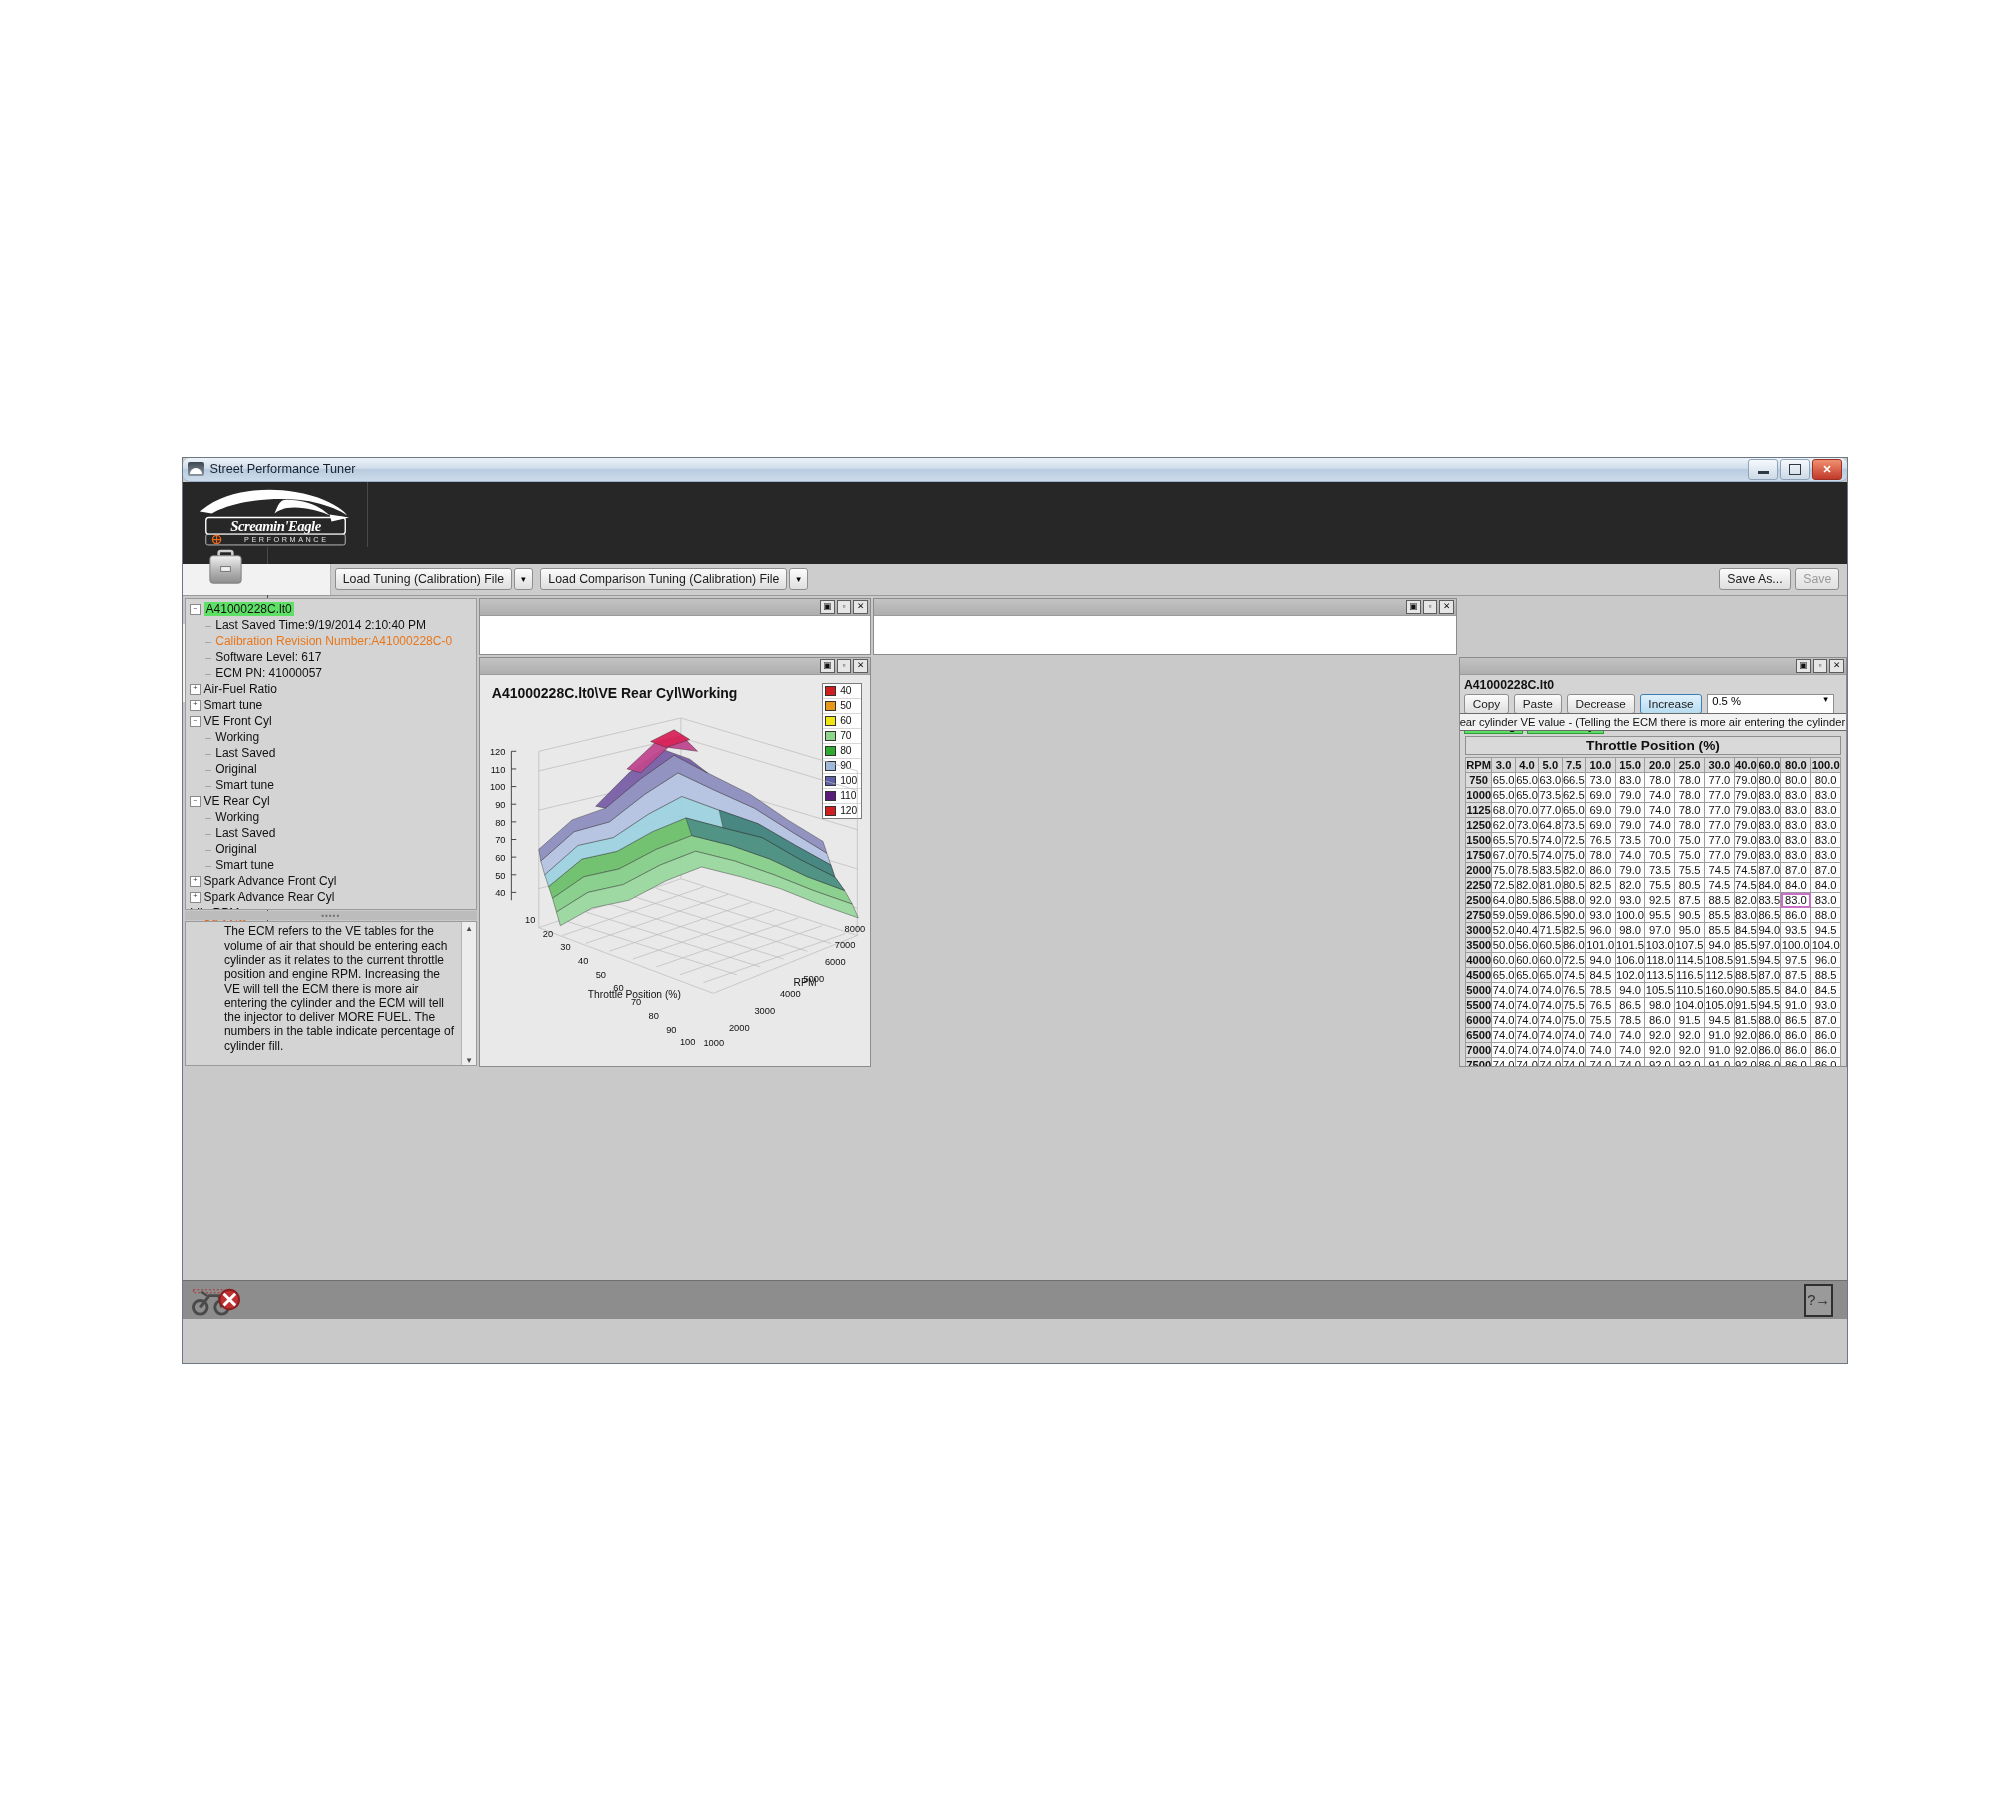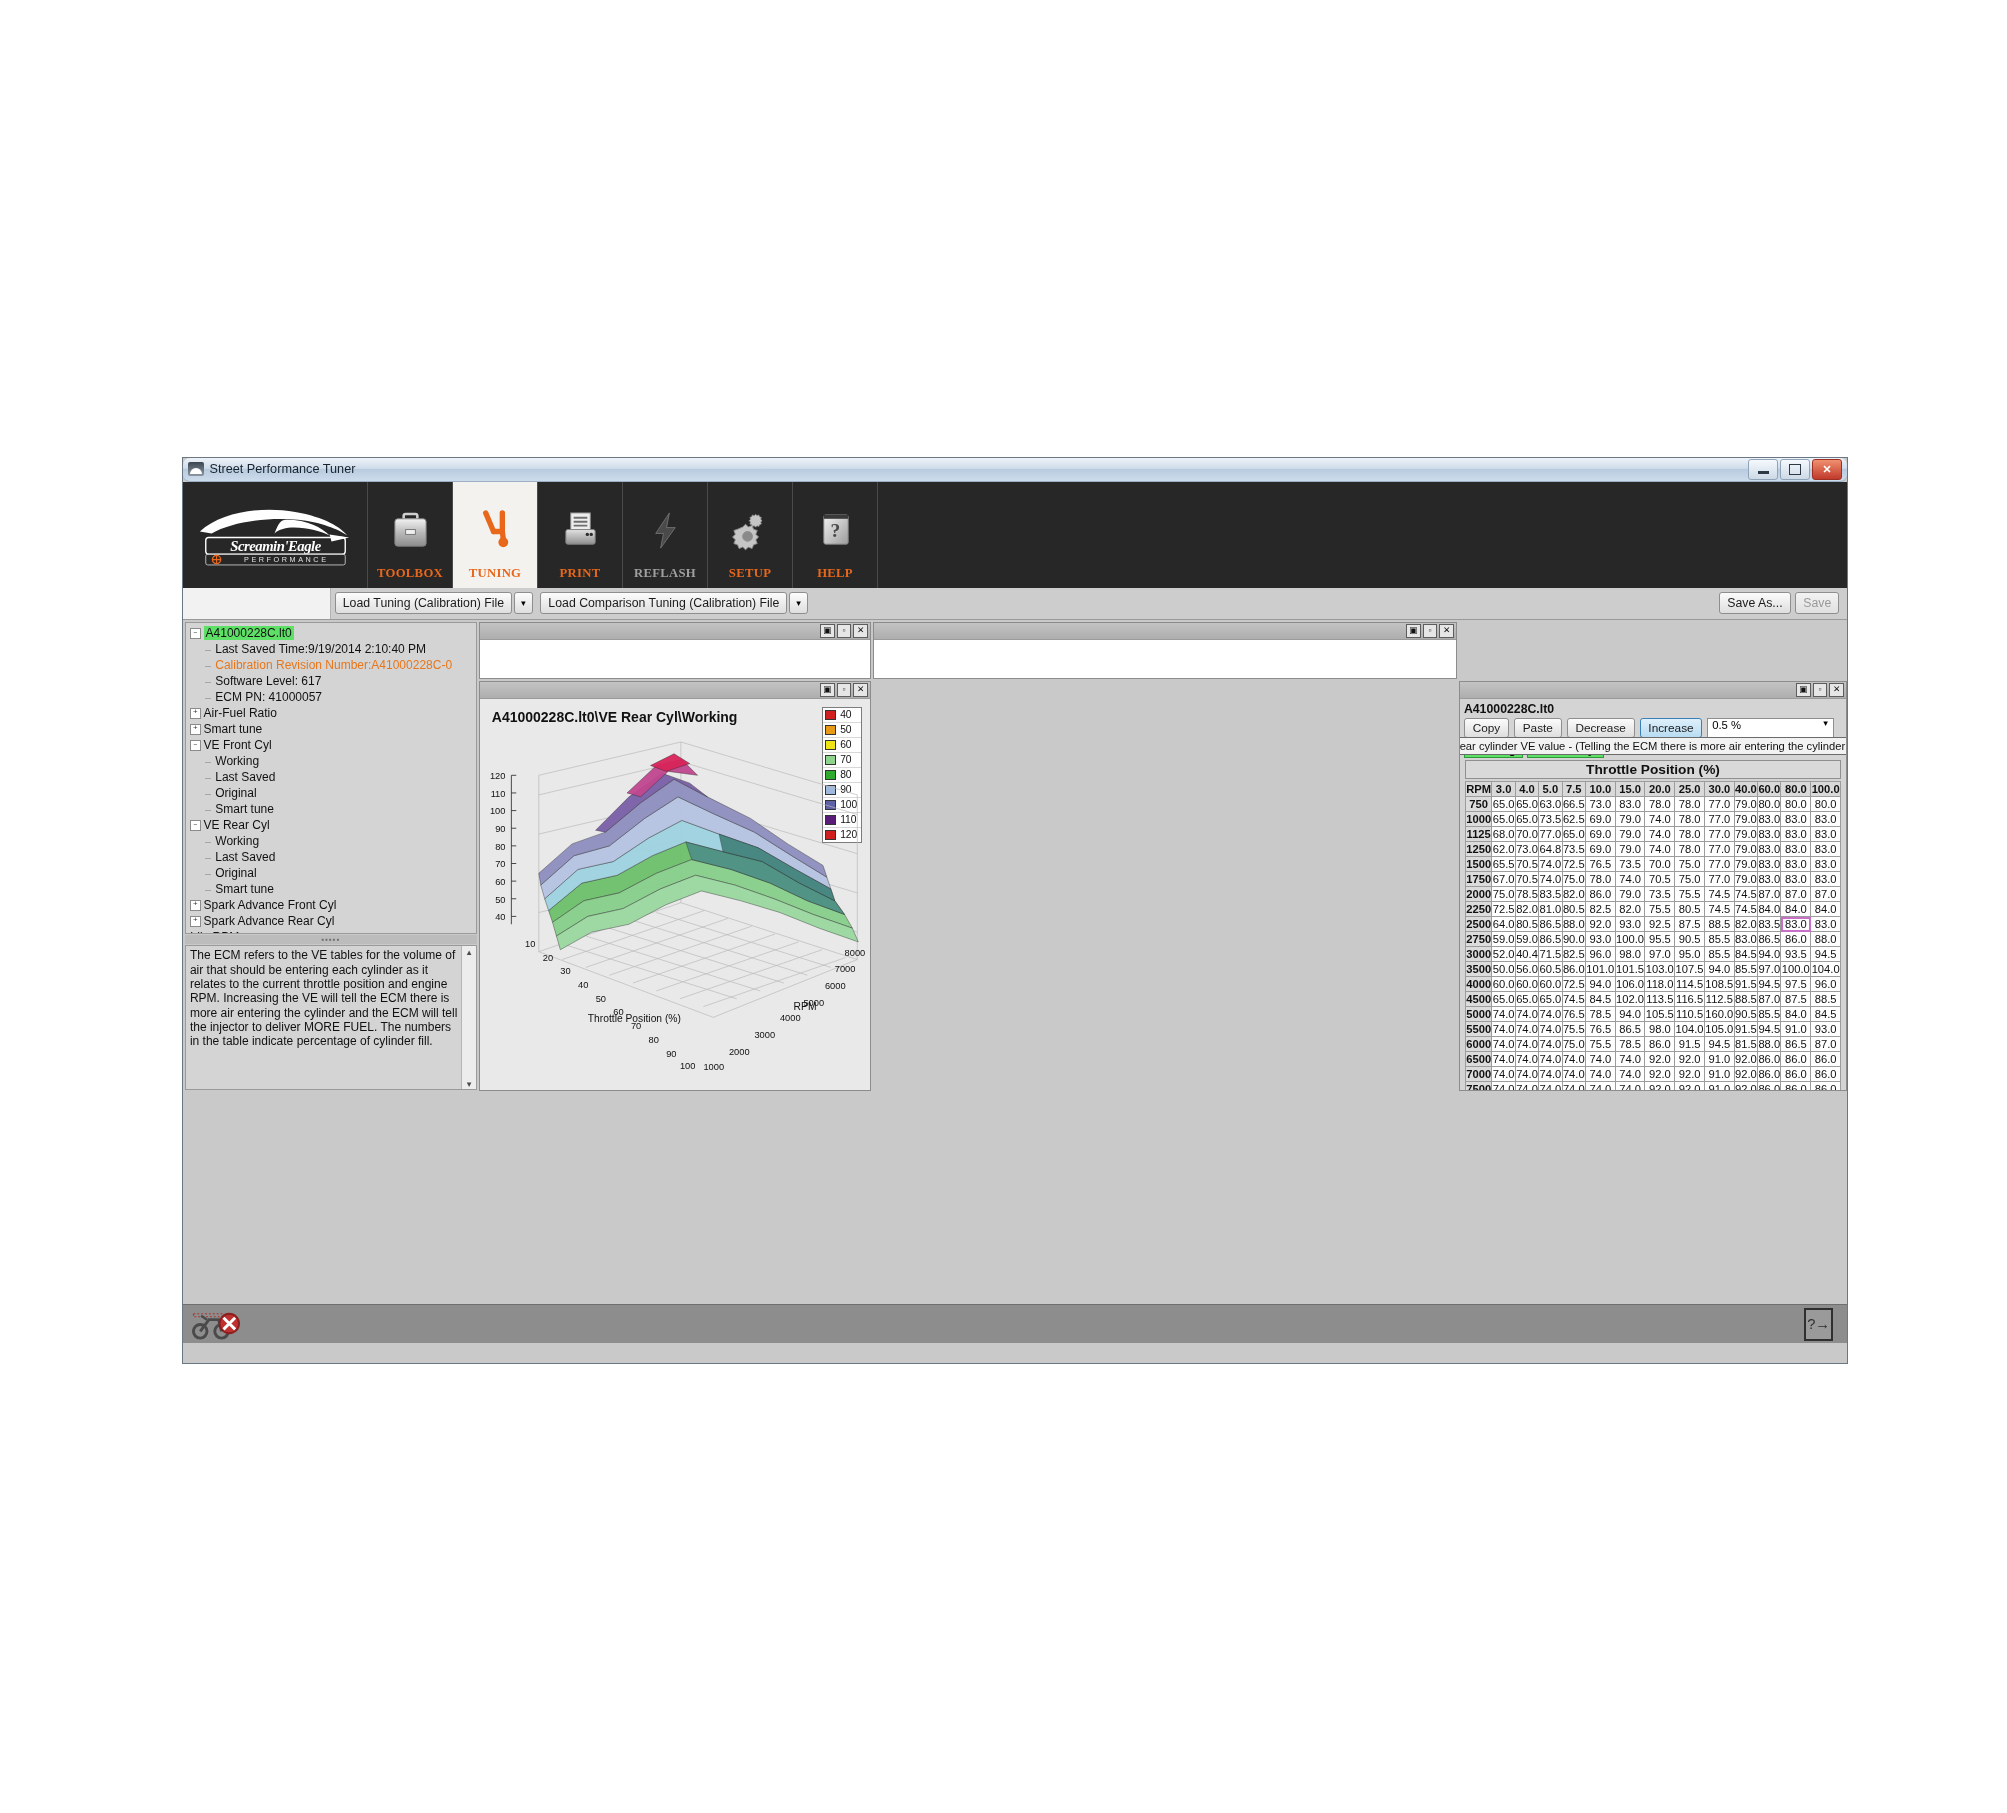--- a/index.html
+++ b/index.html
@@ -18,21 +18,21 @@
   .tb-title{font-size:12.7px;color:#17232e;}
   .tb-btns{margin-left:auto;display:flex;gap:2px;padding-right:2.9px;}
   .tb-btn{width:28px;height:18.6px;border:1px solid #8fa4b8;border-radius:2.9px;
           background:linear-gradient(#f5f9fd,#cdd9e6);display:flex;align-items:center;justify-content:center;
           font-size:10.8px;color:#27333d;}
   .tb-btn.close{background:linear-gradient(#f0906f,#c0392b);border-color:#9d3022;color:#fff;font-weight:bold;}
   .tb-min i{display:block;width:10.8px;height:2.9px;background:#2d3a45;margin-top:6.9px;}
   .tb-max i{display:block;width:9.8px;height:8.8px;border:1px solid #2d3a45;}
 
   
-  .ribbon{height:106px;background:#272727;display:flex;}
+  .ribbon{height:82px;background:#272727;display:flex;flex-direction:column;}
   .logo-cell{width:184px;display:flex;align-items:center;justify-content:center;
              border-right:1px solid #4a4a4a;}
   .ribbon-item{width:85px;border-right:1px solid #4a4a4a;display:flex;flex-direction:column;
                align-items:center;justify-content:flex-end;padding-bottom:6.9px;box-sizing:border-box;cursor:pointer;}
   .ribbon-item.active{background:#f4f2ef;}
   .ribbon-label{font-size:12.7px;font-weight:bold;color:#e8671a;letter-spacing:0.3px;margin-top:13px;
                 font-family:"Liberation Serif",serif;}
   .ribbon-item.dim .ribbon-label{color:#a0a0a0;}
   .ribbon-icon{width:45px;height:43px;position:relative;}
   .ribbon-rest{flex:1;}
@@ -68,21 +68,21 @@
   .tdash{width:8.8px;margin-right:2.9px;color:#999;font-size:10.8px;text-align:center;flex:0 0 auto;}
   .tlabel{font-size:12px;}
   .tlabel.sel{background:#5ee066;padding:0 2px;}
   .tlabel.orange{color:#e8761a;}
 
   
   #splitter{position:absolute;left:2px;top:315px;width:292px;height:9.8px;background:#bcbcbc;
             display:flex;align-items:center;justify-content:center;}
   #splitter span{font-size:7.8px;letter-spacing:1px;color:#6e6e6e;}
   #descpanel{position:absolute;left:2px;top:325px;width:292px;height:145px;background:#d4d4d4;
-             border:1px solid #9a9a9a;box-sizing:border-box;display:flex;}
+             border:1px solid #9a9a9a;box-sizing:border-box;display:flex;padding-left:34px;}
   #descpanel p{margin:2.9px 3.9px;font-size:12px;line-height:14.3px;color:#111;}
   .vscroll{width:13.7px;background:#ededed;border-left:1px solid #b5b5b5;display:flex;flex-direction:column;
            align-items:center;padding-top:2px;flex:0 0 auto;}
   .vscroll .arrow{font-size:7.8px;color:#4b4b4b;}
 
   
   #mdiTopLeft{left:296px;top:2px;width:392px;height:57px;}
   #mdiTopRight{left:690px;top:2px;width:584px;height:57px;}
 
   

